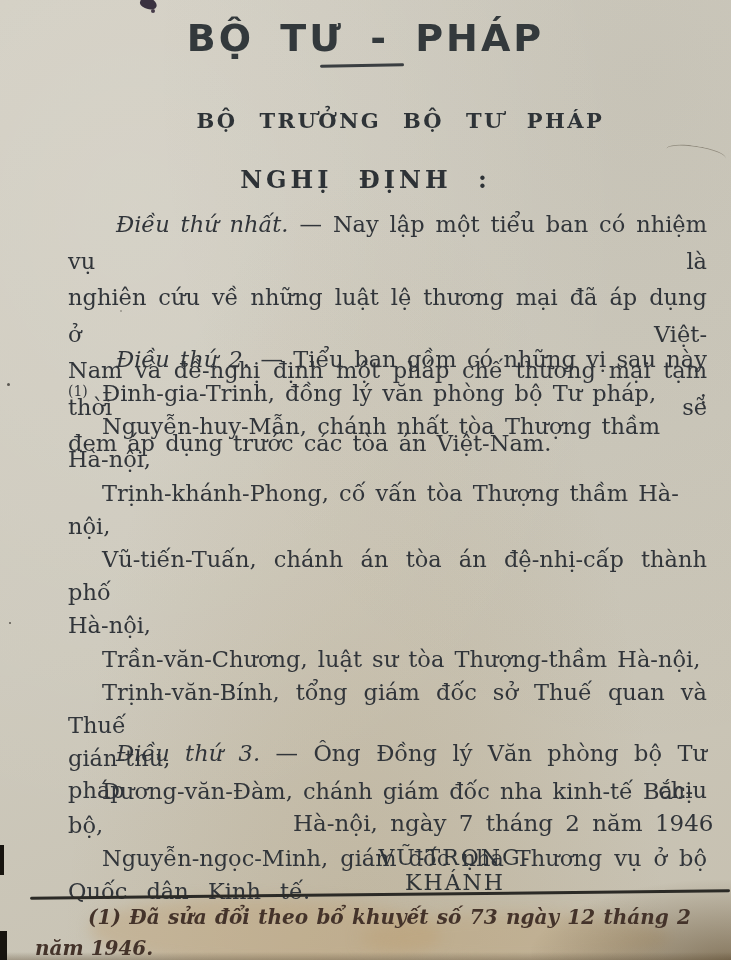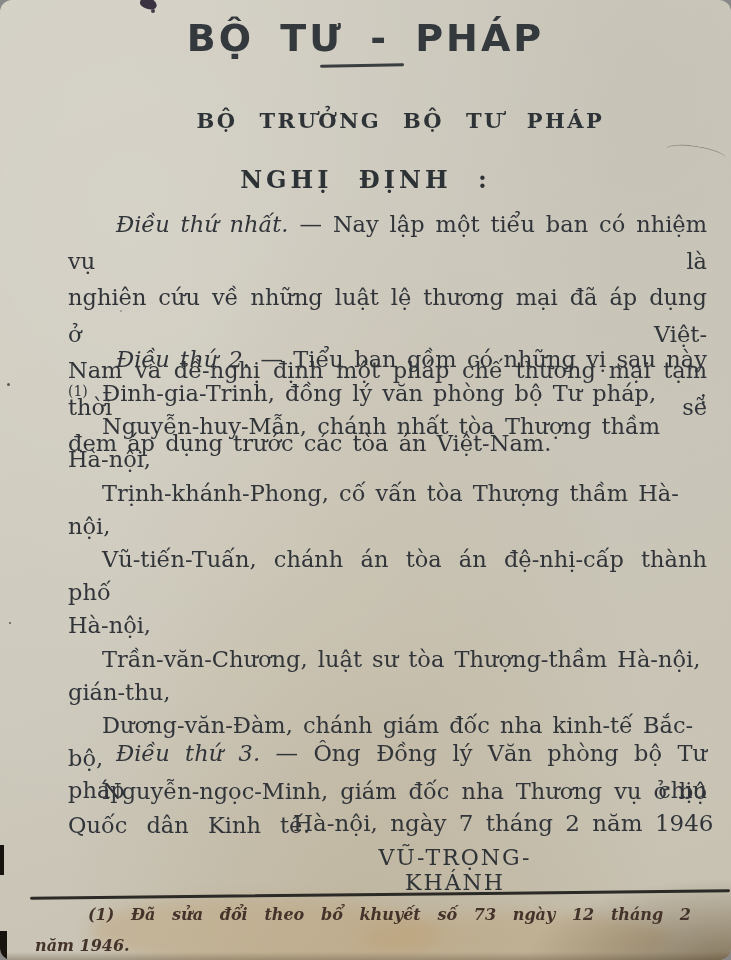--- a/index.html
+++ b/index.html
@@ -7,21 +7,20 @@
     position:relative;
     width:731px;height:960px;
     overflow:hidden;
     font-family:"DejaVu Serif", serif;
     color:#31353a;
     background:
       radial-gradient(ellipse at 18% 22%, rgba(255,255,255,0.12), transparent 60%),
       radial-gradient(ellipse at 88% 8%, rgba(60,60,50,0.06), transparent 55%),
       radial-gradient(ellipse at 50% 118%, rgba(150,118,62,0.20), transparent 60%),
       linear-gradient(160deg,#d2cec2 0%, #cdc9bc 55%, #c6c0b0 100%);
-    border-radius: 12px;
   }
   .txt{position:absolute;z-index:2;}
   
   .title{
     top:16px;left:0;width:100%;
     text-align:center;
     font-family:"DejaVu Sans", sans-serif;
     font-weight:700;font-size:38px;letter-spacing:3px;word-spacing:10px;
     color:#33393c;
   }
@@ -59,21 +58,21 @@
   .signature{
     top:845px;left:330px;width:250px;text-align:center;
     font-weight:400;font-size:22px;letter-spacing:2px;color:#2e3337;
   }
   
   .foot-rule{
     position:absolute;z-index:2;
     top:893px;left:30px;width:700px;height:2.5px;
     background:#2b2a26;transform:rotate(-0.6deg);border-radius:2px;
   }
-  .fn{font-style:italic;font-weight:700;color:#44332a;font-size:16px;}
+  .fn{font-style:italic;font-weight:700;color:#44332a;font-size:20px;}
   .fn1{top:905px;left:88px;width:603px;text-align:justify;text-align-last:justify;}
   .fn2{top:936px;left:35px;}
   
   .artifact{position:absolute;z-index:1;}
   .ink-blot{z-index:3;top:-2px;left:140px;width:17px;height:11px;background:#3a3240;border-radius:50% 60% 55% 45%;transform:rotate(20deg);}
   .ink-dot{z-index:3;top:9px;left:151px;width:4px;height:4px;background:#463c4a;border-radius:50%;}
   .edge-mark-1{top:845px;left:0;width:4px;height:30px;background:#17140f;z-index:3;}
   .edge-mark-2{top:931px;left:0;width:7px;height:29px;background:#17140f;z-index:3;}
   .stain-1{top:898px;left:90px;width:350px;height:66px;background:rgba(190,163,118,0.42);border-radius:45% 55% 40% 50%;filter:blur(7px);}
   .stain-2{top:912px;left:360px;width:310px;height:52px;background:rgba(186,158,112,0.38);border-radius:50%;filter:blur(8px);}
@@ -119,20 +118,21 @@
     <span class="line ind j"><span class="lbl">Điều thứ 2.</span> <span>—</span> <span>Tiểu ban gồm có những vị sau này</span> <sup>(1)</sup> <span>:</span></span>
   </div>
 
   <div class="txt para members">
     <span class="line member">Đinh-gia-Trinh, đồng lý văn phòng bộ Tư pháp,</span>
     <span class="line member">Nguyễn-huy-Mẫn, chánh nhất tòa Thượng thầm Hà-nội,</span>
     <span class="line member">Trịnh-khánh-Phong, cố vấn tòa Thượng thầm Hà-nội,</span>
     <span class="line member j">Vũ-tiến-Tuấn, chánh án tòa án đệ-nhị-cấp thành phố</span>
     <span class="line">Hà-nội,</span>
     <span class="line member">Trần-văn-Chương, luật sư tòa Thượng-thầm Hà-nội,</span>
+    <span class="line member j">Trịnh-văn-Bính, tổng giám đốc sở Thuế quan và Thuế</span>
     <span class="line">gián-thu,</span>
     <span class="line member">Dương-văn-Đàm, chánh giám đốc nha kinh-tế Bắc-bộ,</span>
     <span class="line member j">Nguyễn-ngọc-Minh, giám đốc nha Thương vụ ở bộ</span>
     <span class="line wide">Quốc dân Kinh tế.</span>
   </div>
 
   <div class="txt para p3">
     <span class="line ind j"><span class="lbl">Điều thứ 3.</span> <span>—</span> <span>Ông Đồng lý Văn phòng bộ Tư pháp chịu</span></span>
   </div>
 

